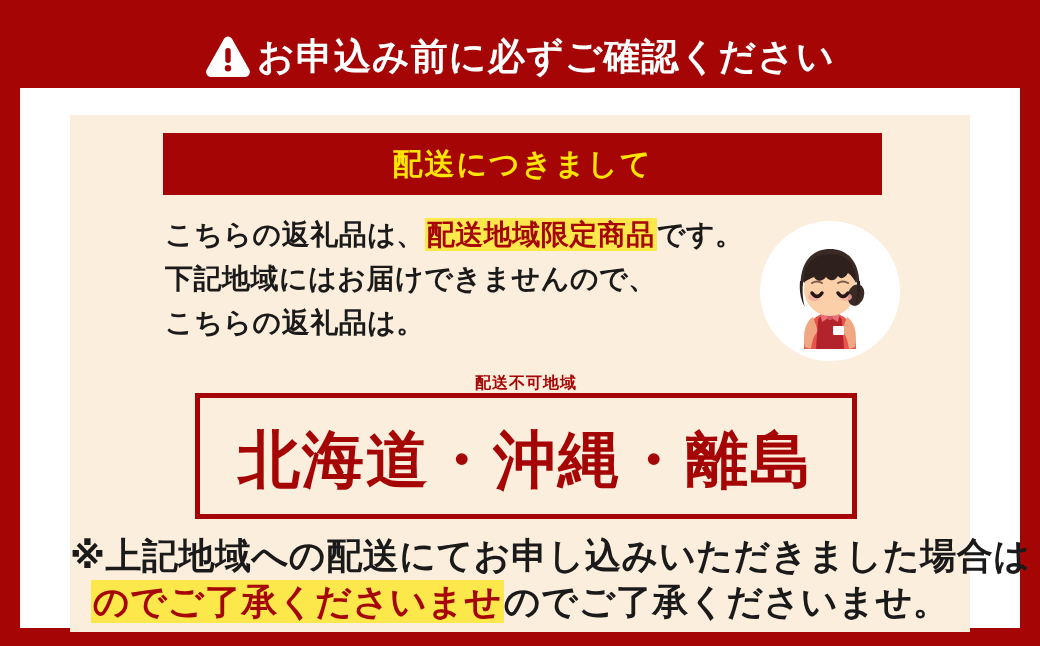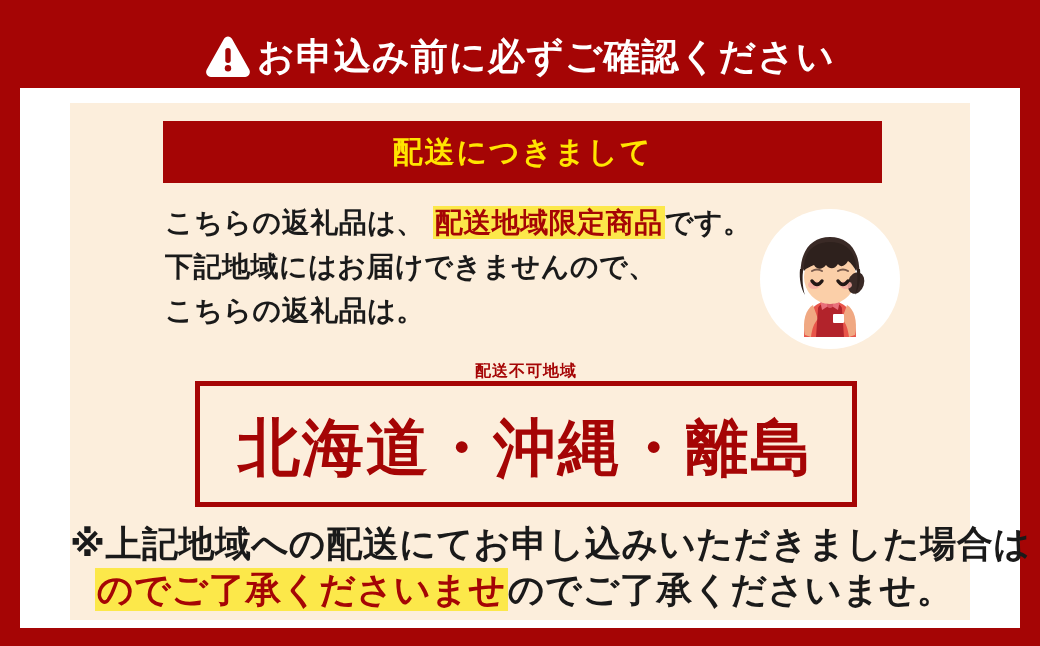--- a/index.html
+++ b/index.html
@@ -74,21 +74,21 @@
     font-weight: bold;
     letter-spacing: 1px;
     line-height: 1;
     white-space: nowrap;
   }
 
   
   .panel {
     position: absolute;
     left: 70px;
-    top: 103px;
+    top: 115px;
     width: 900px;
     height: 517px;
     background: #FCEEDC;
   }
 
   
   .banner {
     position: absolute;
     left: 93px;
     top: 18px;
@@ -117,21 +117,20 @@
     color: #1a1a1a;
     font-size: 28px;
     font-weight: bold;
     line-height: 44px;
     letter-spacing: 0.5px;
   }
   .hl {
     background: #FCE84A;
     color: #A50505;
     padding: 1px 2px;
-    margin-left: 8px;
   }
 
   
   .illust {
     position: absolute;
     left: 690px;
     top: 106px;
     width: 140px;
     height: 140px;
   }

